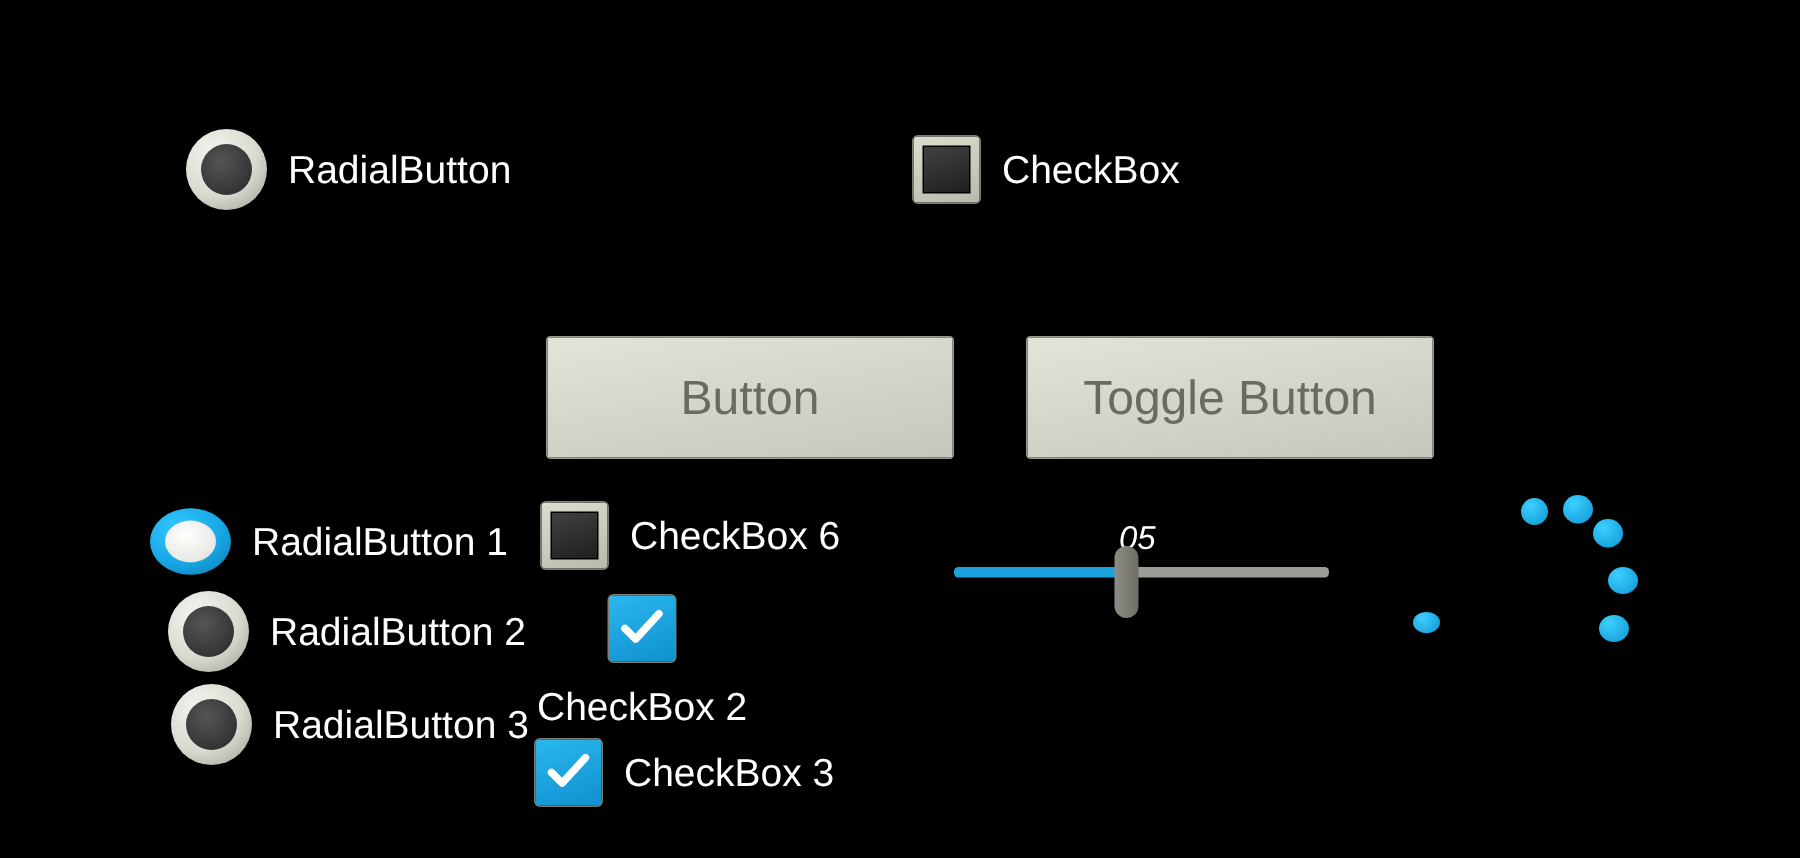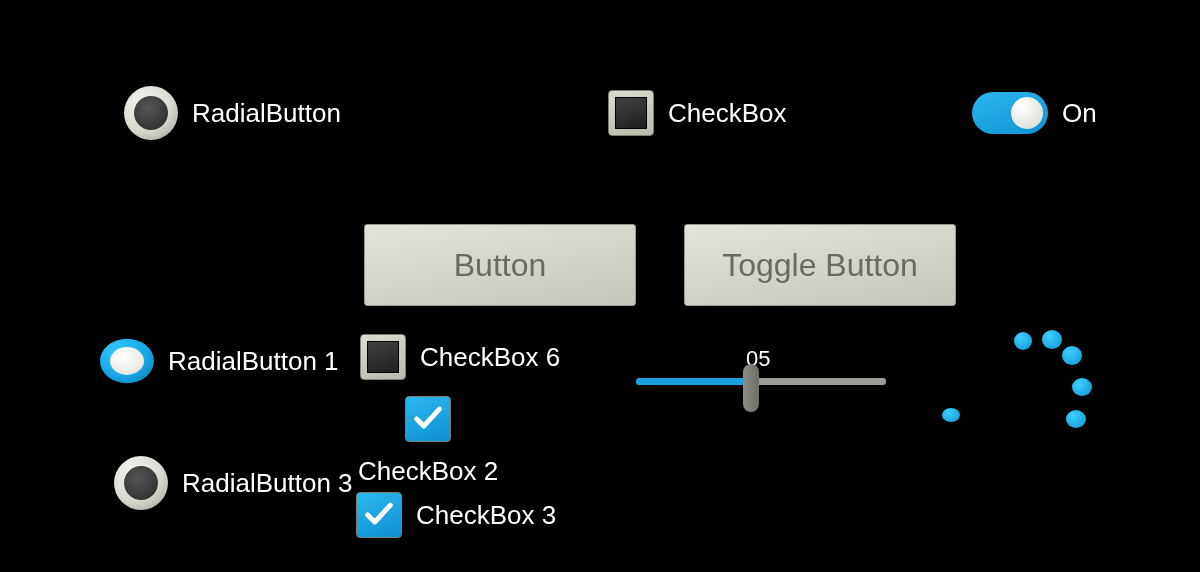--- a/index.html
+++ b/index.html
@@ -39,21 +39,21 @@
 
   
   .bigbtn{width:270px;height:80px;
     background:linear-gradient(170deg,#e3e3d9 0%,#c6c6bc 100%);
     border:1px solid #9a9a90;border-radius:3px;
     box-shadow:3px 5px 10px rgba(0,0,0,.55);
     display:flex;align-items:center;justify-content:center;
     color:#6a6a62;font-size:32px;font-weight:500;}
 
   
-  .slider{position:relative;width:250px;height:50px;}
+  .slider{position:relative;width:250px;height:50px;font-style:italic;}
   .slider .track-l{position:absolute;top:26px;left:0;height:7px;width:46%;
     background:#1ca3dd;border-radius:3px;}
   .slider .track-r{position:absolute;top:26px;right:0;height:7px;width:52%;
     background:#9c9c94;border-radius:3px;}
   .slider .handle{position:absolute;top:12px;left:46%;transform:translateX(-50%);
     width:16px;height:48px;border-radius:8px;
     background:linear-gradient(90deg,#8d8d85,#6e6e67);}
   .slider .val{position:absolute;top:-6px;left:44%;font-size:22px;color:#fff;}
 
   
@@ -77,40 +77,41 @@
 
   <div class="row" style="position:absolute;top:90px;left:608px;">
     <div class="checkbox">
       <div class="frame">
           <div class="well"></div>
         </div>
     </div>
     <span class="lbl">CheckBox</span>
   </div>
 
-  <div class="row" style="position:absolute;top:92px;left:972px;">
-    <div class="toggle">
-        <div class="knob"></div>
-      </div>
-    <span class="lbl">On</span>
-  </div>
 
   <div class="bigbtn" style="position:absolute;top:224px;left:364px;">
     <span>Button</span>
   </div>
   <div class="bigbtn" style="position:absolute;top:224px;left:684px;">
     <span>Toggle Button</span>
   </div>
 
   <div class="row" style="position:absolute;top:334px;left:100px;">
     <div class="radial on squashed">
       <div class="ring"></div>
         <div class="inner"></div>
     </div>
     <span class="lbl">RadialButton 1</span>
+  </div>
+  <div class="row" style="position:absolute;top:394px;left:112px;">
+    <div class="radial">
+      <div class="ring"></div>
+        <div class="inner"></div>
+    </div>
+    <span class="lbl">RadialButton 2</span>
   </div>
   <div class="row" style="position:absolute;top:456px;left:114px;">
     <div class="radial">
       <div class="ring"></div>
         <div class="inner"></div>
     </div>
     <span class="lbl">RadialButton 3</span>
   </div>
 
   <div class="row" style="position:absolute;top:334px;left:360px;">

